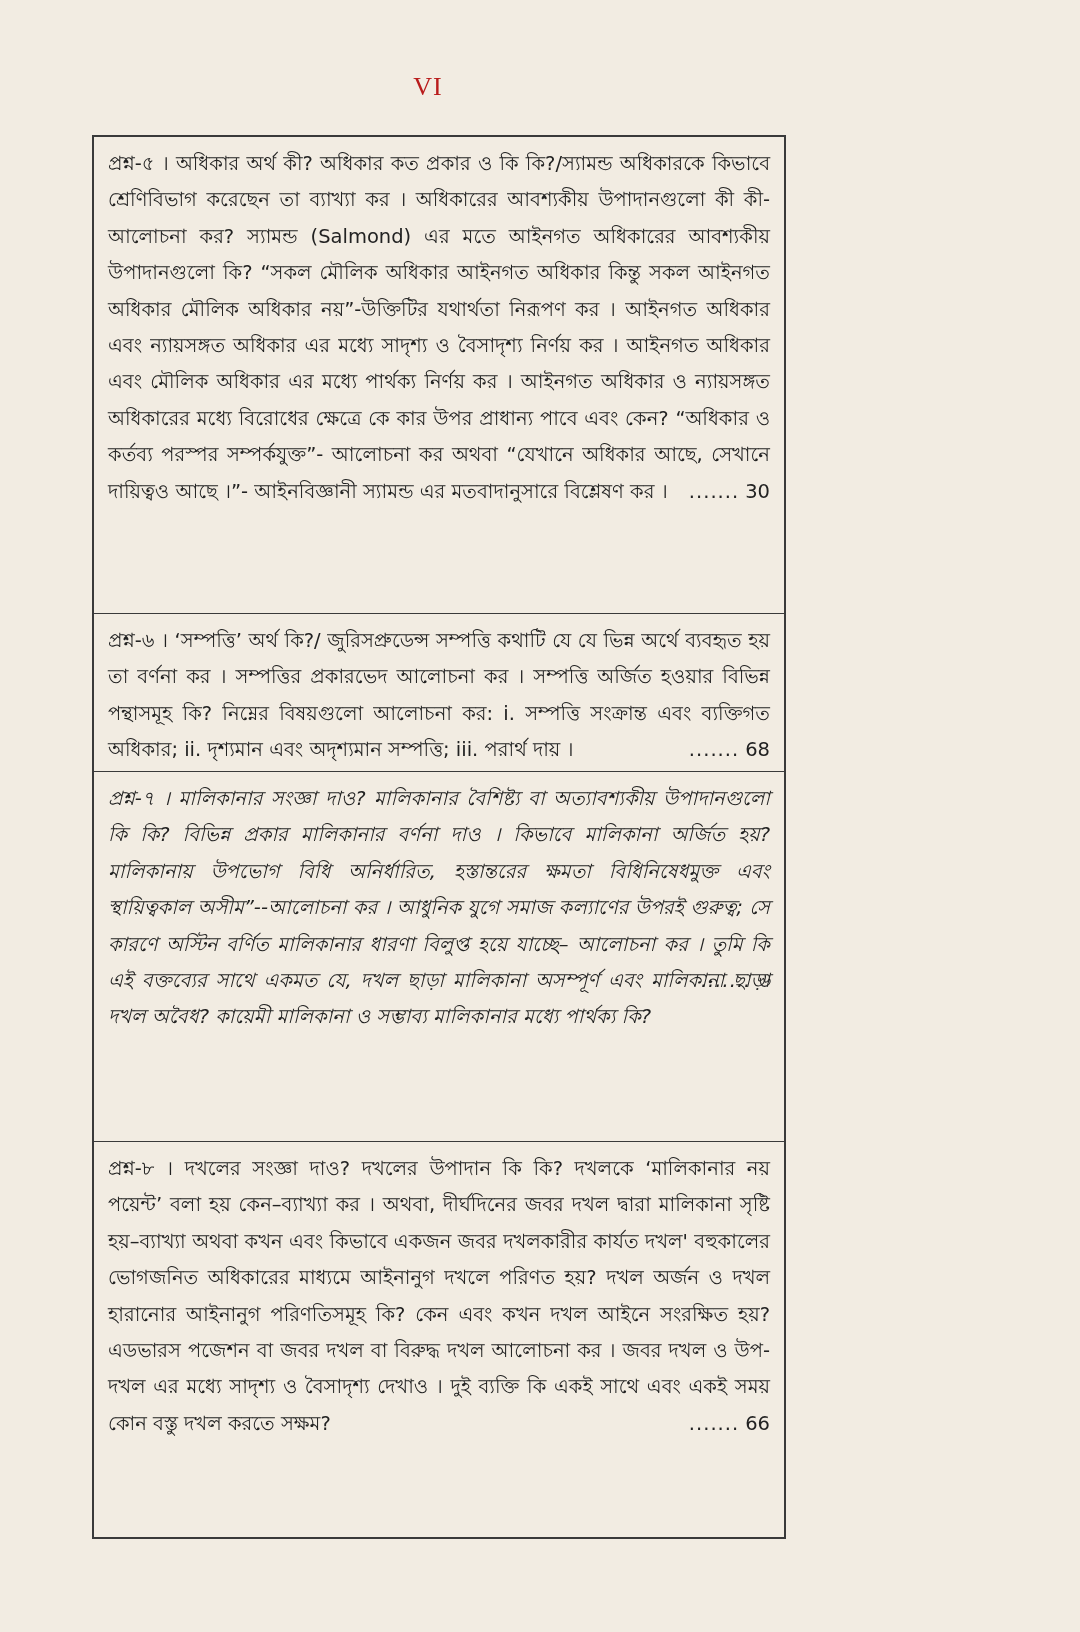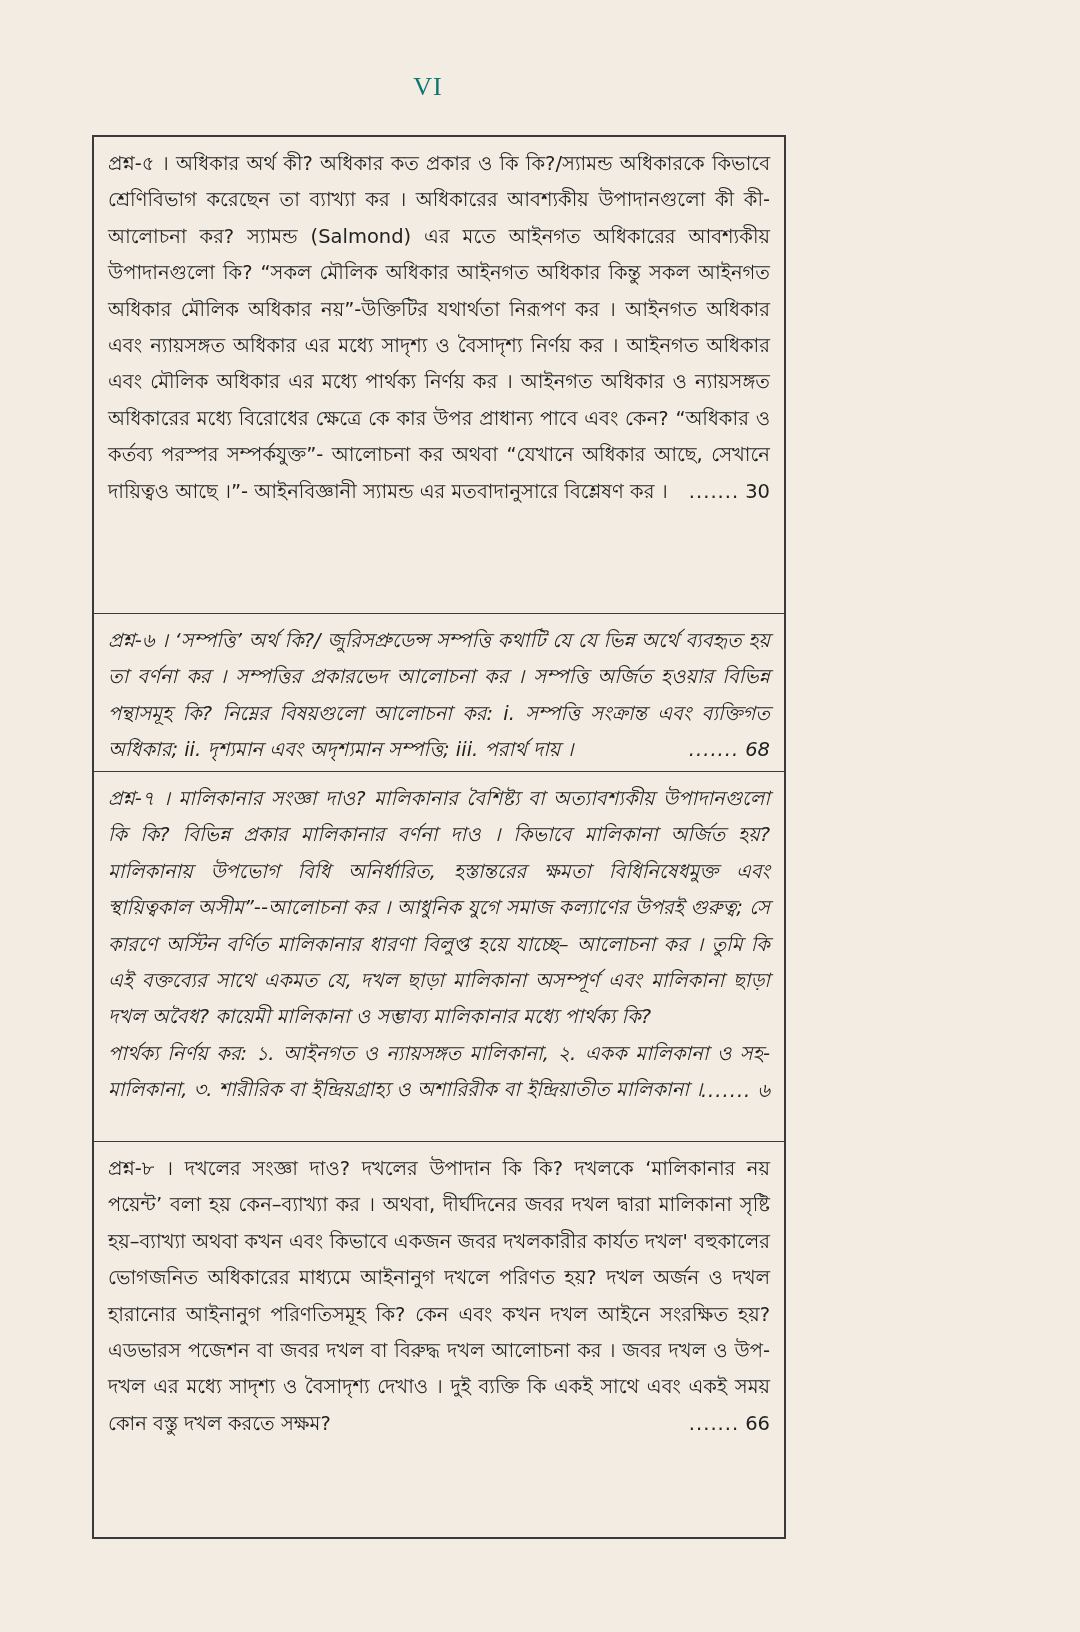--- a/index.html
+++ b/index.html
@@ -16,21 +16,21 @@
       color: #222;
     }
     .page-header {
       position: absolute;
       top: 72px;
       left: 0;
       width: 856px;
       text-align: center;
       font-family: "Liberation Serif", "DejaVu Serif", serif;
       font-size: 26px;
-      color: #0f766e;
+      color: #b91c1c;
       letter-spacing: 1px;
     }
     .contents-box {
       position: absolute;
       left: 92px;
       top: 135px;
       width: 694px;
       border: 2px solid #3a3a3a;
       box-sizing: border-box;
     }
@@ -55,21 +55,21 @@
     }
     .q-page {
       white-space: nowrap;
       float: right;
     }
     .q-page .dots {
       letter-spacing: 1px;
       margin-right: 6px;
     }
     #q5 { height: 477px; }
-    #q6 { height: 158px; font-style: italic; }
+    #q6 { height: 158px; }
     #q7 { height: 370px; font-style: italic; }
     #q8 { height: 395px; }
   </style>
 </head>
 <body>
 
 <div class="page-header">VI</div>
 
 <div class="contents-box">
 
@@ -87,21 +87,20 @@
       <span>প্রশ্ন-৬ । ‘সম্পত্তি’ অর্থ কি?/ জুরিসপ্রুডেন্স সম্পত্তি কথাটি যে যে ভিন্ন অর্থে ব্যবহৃত হয় তা বর্ণনা কর । সম্পত্তির প্রকারভেদ আলোচনা কর । সম্পত্তি অর্জিত হওয়ার বিভিন্ন পন্থাসমূহ কি? নিম্নের বিষয়গুলো আলোচনা কর: i. সম্পত্তি সংক্রান্ত এবং ব্যক্তিগত অধিকার; ii. দৃশ্যমান এবং অদৃশ্যমান সম্পত্তি; iii. পরার্থ দায় ।</span>
       <span class="q-page">
         <span class="dots">.......</span><span>68</span>
       </span>
     </p>
   </div>
 
   <div class="question" id="q7">
     <p class="q-text">
       <span>প্রশ্ন-৭ । মালিকানার সংজ্ঞা দাও? মালিকানার বৈশিষ্ট্য বা অত্যাবশ্যকীয় উপাদানগুলো কি কি? বিভিন্ন প্রকার মালিকানার বর্ণনা দাও । কিভাবে মালিকানা অর্জিত হয়? মালিকানায় উপভোগ বিধি অনির্ধারিত, হস্তান্তরের ক্ষমতা বিধিনিষেধমুক্ত এবং স্থায়িত্বকাল অসীম”--আলোচনা কর । আধুনিক যুগে সমাজ কল্যাণের উপরই গুরুত্ব; সে কারণে অস্টিন বর্ণিত মালিকানার ধারণা বিলুপ্ত হয়ে যাচ্ছে– আলোচনা কর । তুমি কি এই বক্তব্যের সাথে একমত যে, দখল ছাড়া মালিকানা অসম্পূর্ণ এবং মালিকানা ছাড়া দখল অবৈধ? কায়েমী মালিকানা ও সম্ভাব্য মালিকানার মধ্যে পার্থক্য কি?</span>
-      <span class="sub">পার্থক্য নির্ণয় কর: ১. আইনগত ও ন্যায়সঙ্গত মালিকানা, ২. একক মালিকানা ও সহ-মালিকানা, ৩. শারীরিক বা ইন্দ্রিয়গ্রাহ্য ও অশারিরীক বা ইন্দ্রিয়াতীত মালিকানা ।</span>
       <span class="q-page" style="margin-top:-36px;">
         <span class="dots">.......</span><span>৬</span>
       </span>
     </p>
   </div>
 
   <div class="question" id="q8">
     <p class="q-text">
       <span>প্রশ্ন-৮ । দখলের সংজ্ঞা দাও? দখলের উপাদান কি কি? দখলকে ‘মালিকানার নয় পয়েন্ট’ বলা হয় কেন–ব্যাখ্যা কর । অথবা, দীর্ঘদিনের জবর দখল দ্বারা মালিকানা সৃষ্টি হয়–ব্যাখ্যা অথবা কখন এবং কিভাবে একজন জবর দখলকারীর কার্যত দখল' বহুকালের ভোগজনিত অধিকারের মাধ্যমে আইনানুগ দখলে পরিণত হয়? দখল অর্জন ও দখল হারানোর আইনানুগ পরিণতিসমূহ কি? কেন এবং কখন দখল আইনে সংরক্ষিত হয়? এডভারস পজেশন বা জবর দখল বা বিরুদ্ধ দখল আলোচনা কর । জবর দখল ও উপ-দখল এর মধ্যে সাদৃশ্য ও বৈসাদৃশ্য দেখাও । দুই ব্যক্তি কি একই সাথে এবং একই সময় কোন বস্তু দখল করতে সক্ষম?</span>
       <span class="q-page">

